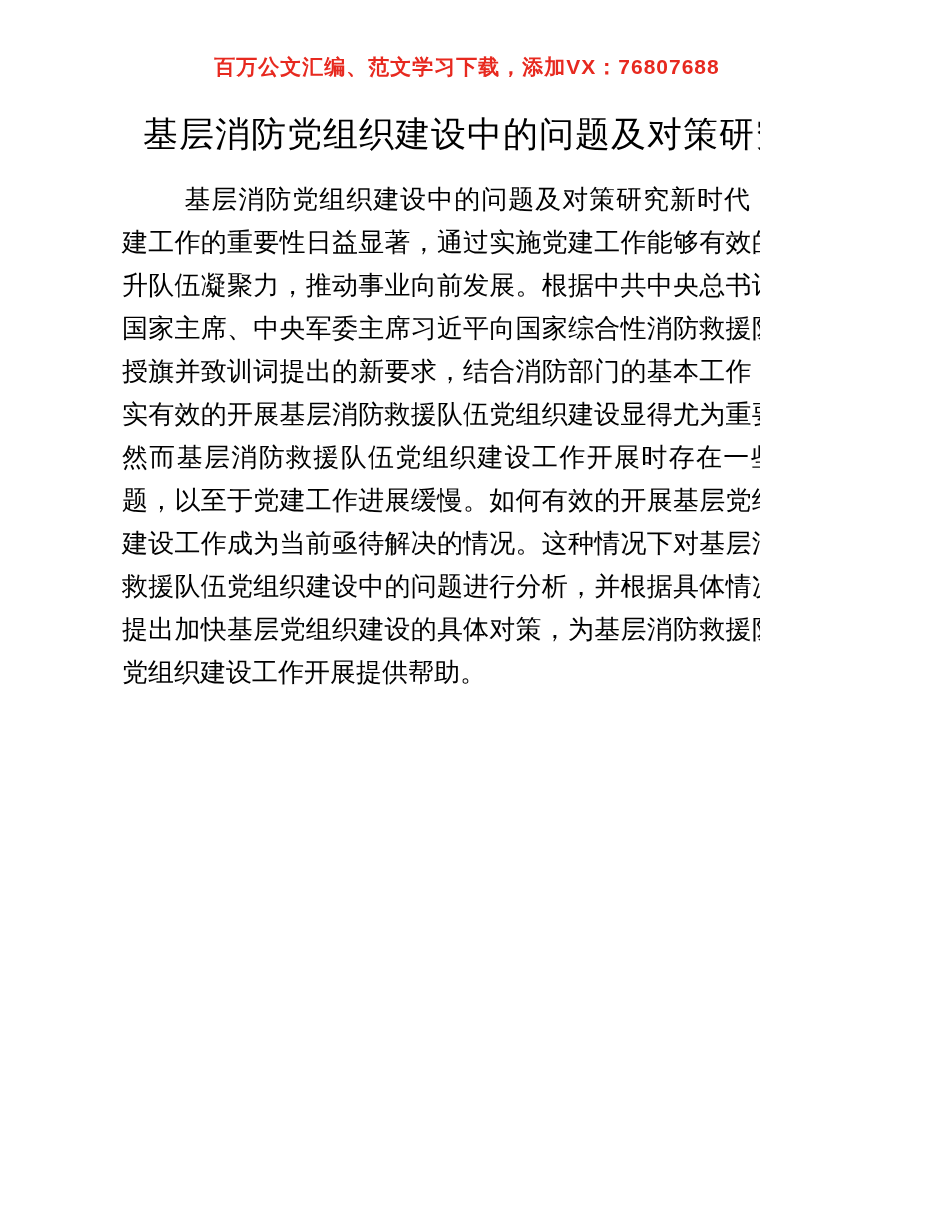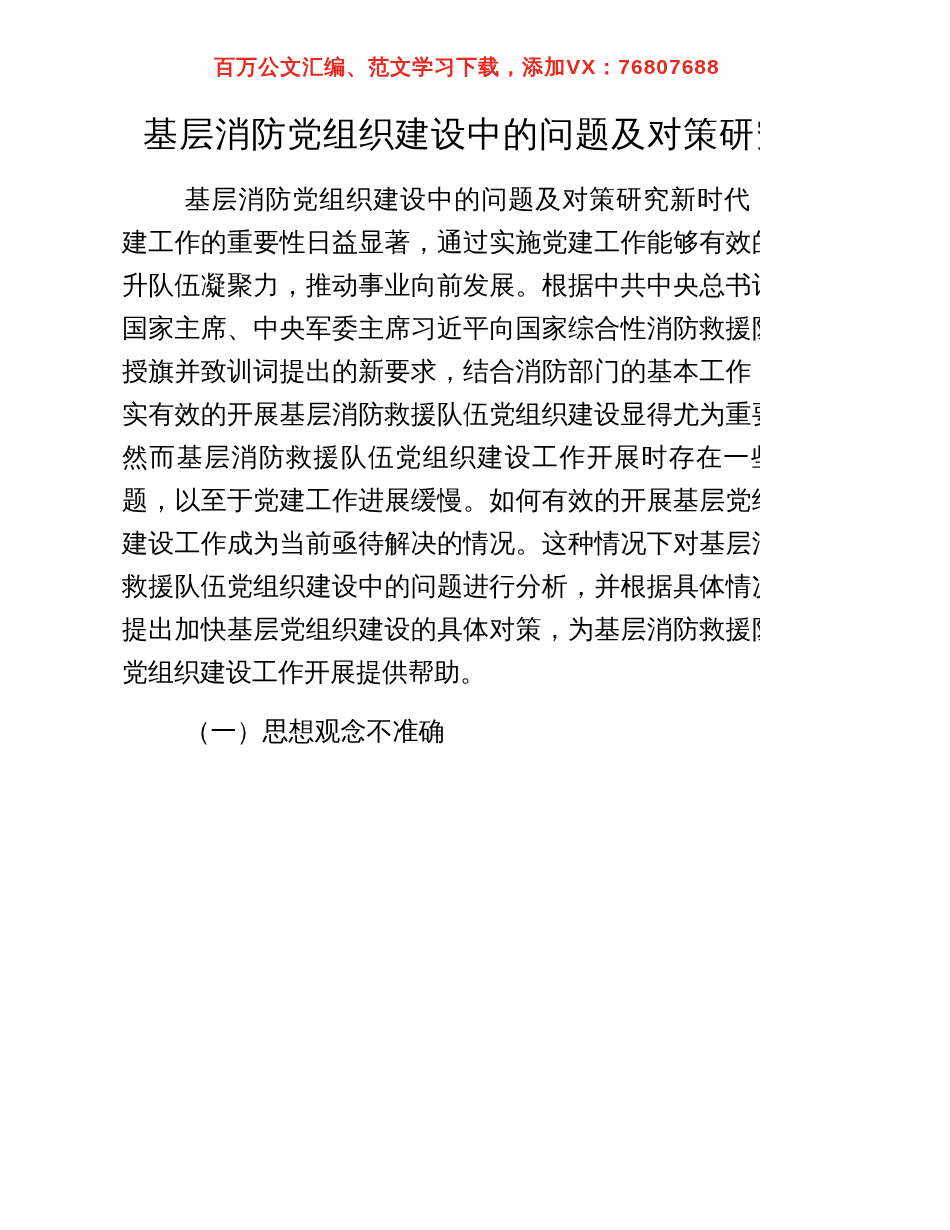--- a/index.html
+++ b/index.html
@@ -59,17 +59,16 @@
 <div class="page">
   <div class="content">
 
     <div class="promo" style="color: rgb(231, 41, 31);">百万公文汇编、范文学习下载，添加VX：76807688</div>
 
     <h1 class="doc-title">基层消防党组织建设中的问题及对策研究</h1>
 
     <p class="para">基层消防党组织建设中的问题及对策研究新时代，党建工作的重要性日益显著，通过实施党建工作能够有效的提升队伍凝聚力，推动事业向前发展。根据中共中央总书记、国家主席、中央军委主席习近平向国家综合性消防救援队伍授旗并致训词提出的新要求，结合消防部门的基本工作，切实有效的开展基层消防救援队伍党组织建设显得尤为重要。然而基层消防救援队伍党组织建设工作开展时存在一些问题，以至于党建工作进展缓慢。如何有效的开展基层党组织建设工作成为当前亟待解决的情况。这种情况下对基层消防救援队伍党组织建设中的问题进行分析，并根据具体情况，提出加快基层党组织建设的具体对策，为基层消防救援队伍党组织建设工作开展提供帮助。</p>
 
 
-    <p class="heading">（一）思想观念不准确</p>
 
 
   </div>
 </div>
 
 </body></html>

